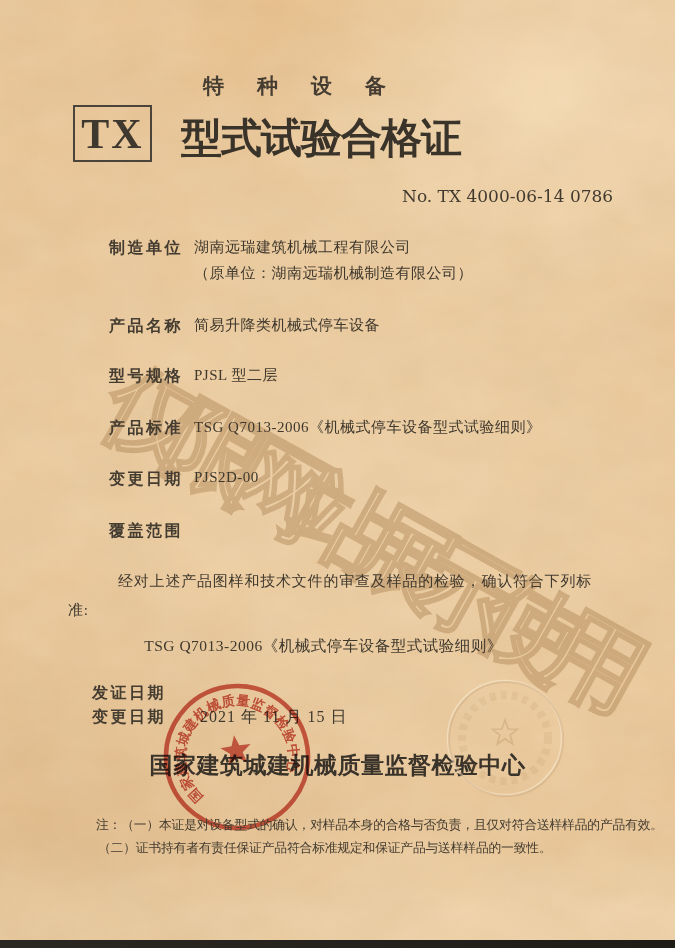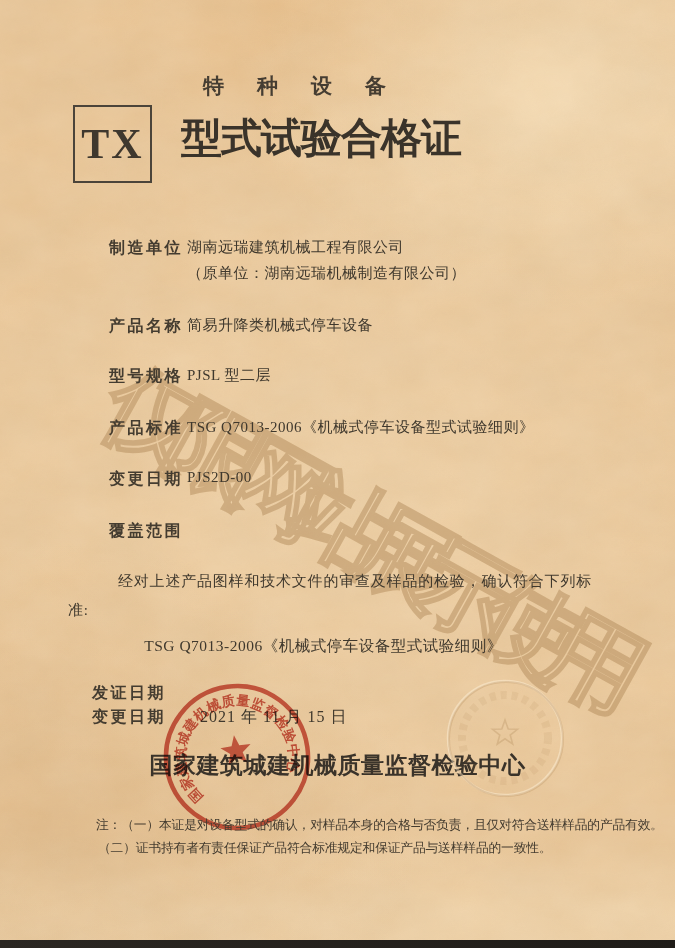--- a/index.html
+++ b/index.html
@@ -16,31 +16,31 @@
       radial-gradient(ellipse 520px 420px at 8% 88%, rgba(198,152,98,0.25), rgba(198,152,98,0) 70%),
       radial-gradient(ellipse 320px 180px at 46% 2%, rgba(225,163,92,0.22), rgba(225,163,92,0) 70%),
       radial-gradient(ellipse 620px 520px at 52% 52%, rgba(255,241,212,0.22), rgba(255,241,212,0) 78%),
       linear-gradient(to bottom, rgba(0,0,0,0) 88%, rgba(249,232,199,0.30) 96%, rgba(249,232,199,0.30) 100%);
   }
   .abs{position:absolute;}
   svg.texture{position:absolute;left:0;top:0;pointer-events:none;}
   svg.watermark{position:absolute;left:0;top:0;pointer-events:none;}
 
   .tx-box{
-    left:73px;top:105px;width:79px;height:78px;
+    left:73px;top:105px;width:79px;height:57px;
     border:2px solid #4b443a;box-sizing:border-box;
     display:flex;align-items:center;justify-content:center;
     font-weight:bold;font-size:42px;letter-spacing:2px;color:#3f382e;
   }
   .category{left:203px;top:72px;font-size:21px;font-weight:bold;letter-spacing:33px;color:#453d32;white-space:nowrap;}
   .title{left:181px;top:111px;font-size:41px;font-weight:bold;letter-spacing:-1px;color:#3a332a;white-space:nowrap;}
   .cert-no{left:402px;top:186px;font-size:17px;font-family:"DejaVu Serif","Liberation Serif",serif;color:#423a2f;white-space:nowrap;}
 
   .flabel{left:109px;font-size:16px;font-weight:bold;letter-spacing:2.5px;color:#443c30;white-space:nowrap;font-family:Liberation Serif, serif;}
-  .fvalue{left:187px;font-size:15px;letter-spacing:0.5px;color:#3f382d;white-space:nowrap;}
+  .fvalue{left:194px;font-size:15px;letter-spacing:0.5px;color:#3f382d;white-space:nowrap;}
   .r0{top:238px;} .r0b{top:264px;} .r1{top:316px;} .r2{top:366px;} .r3{top:418px;} .r4{top:469px;} .r5{top:521px;}
 
   .paragraph{
     left:68px;top:567px;width:536px;
     font-size:15px;letter-spacing:0.8px;line-height:29px;
     text-indent:50px;color:#3f382d;
   }
   .standard-line{left:-14px;top:636px;width:675px;text-align:center;font-size:15.5px;letter-spacing:0.5px;color:#3f382d;white-space:nowrap;}
 
   .d0{top:683px;} .d1{top:707px;}
@@ -77,20 +77,21 @@
 
   <svg class="watermark" width="675" height="948" aria-hidden="true">
     <text x="96" y="424" transform="rotate(29 96 424)" font-family="Liberation Sans, sans-serif" font-weight="bold" font-size="97" letter-spacing="-25" fill="none" stroke="#a9804f" stroke-width="2.4" opacity="0.42">仅限网站展示使用</text>
   </svg>
 
   <div class="abs tx-box">
     <span>TX</span>
   </div>
   <div class="abs category">特种设备</div>
   <div class="abs title">型式试验合格证</div>
+  <div class="abs cert-no">No. TX 4000-06-14 0786</div>
 
   <div class="abs flabel r0">制造单位</div>
   <div class="abs fvalue r0">湖南远瑞建筑机械工程有限公司</div>
   <div class="abs fvalue r0b">（原单位：湖南远瑞机械制造有限公司）</div>
 
   <div class="abs flabel r1">产品名称</div>
   <div class="abs fvalue r1">简易升降类机械式停车设备</div>
 
   <div class="abs flabel r2">型号规格</div>
   <div class="abs fvalue r2">PJSL 型二层</div>

